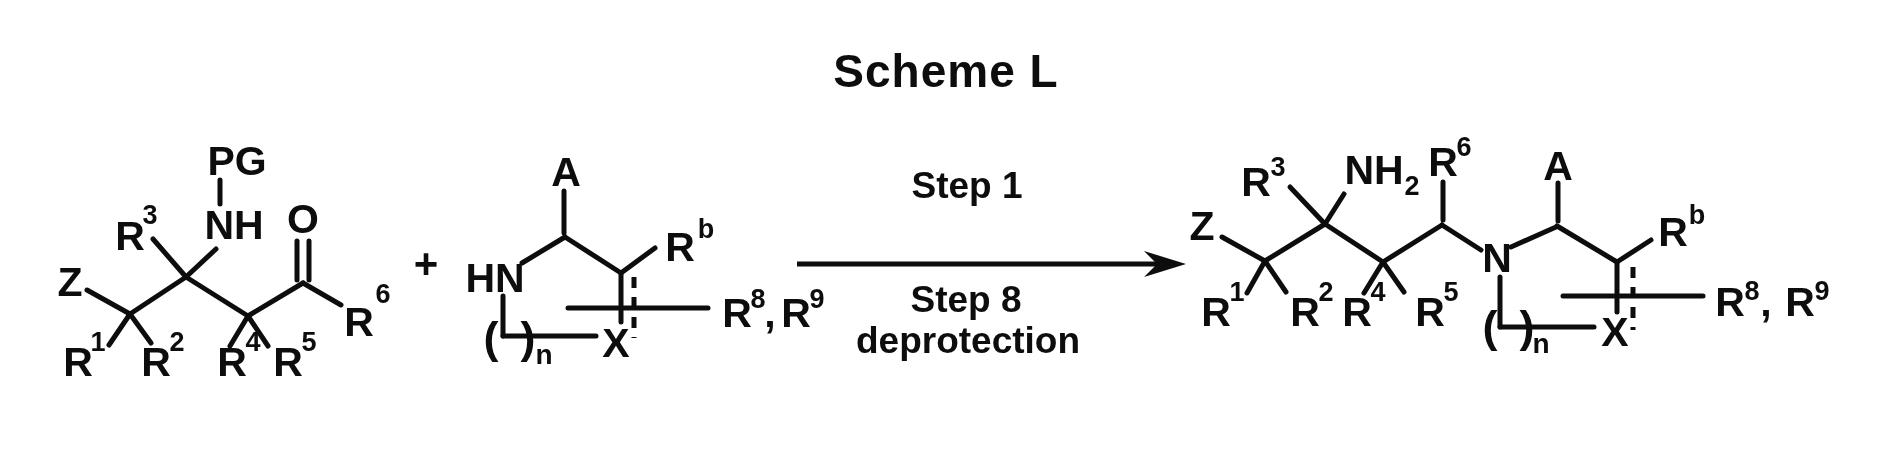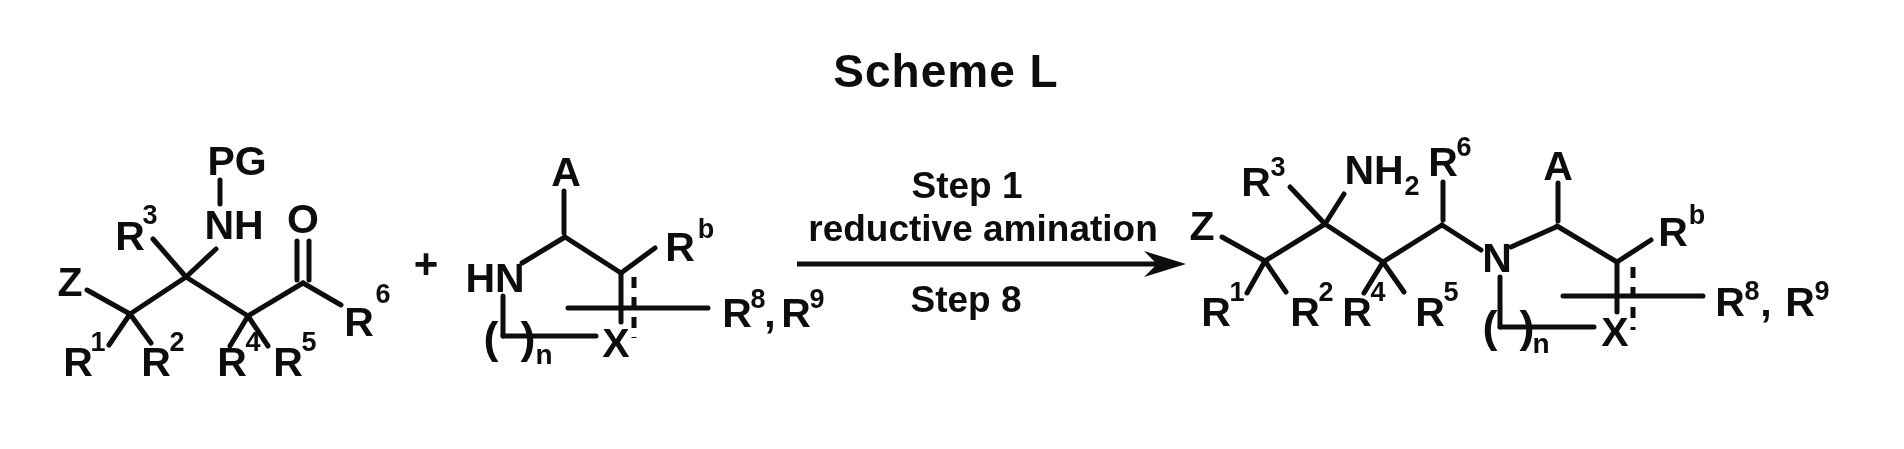--- a/index.html
+++ b/index.html
@@ -27,22 +27,22 @@
 </head>
 <body>
 
 <div class="canvas">
 
   <div class="abs title" style="left:946px;top:71px;">Scheme L</div>
 
   <div class="abs plus" style="left:426px;top:264px;">+</div>
 
   <div class="abs step" style="left:967px;top:186px;">Step 1</div>
-  <div class="abs step" style="left:983px;top:229px;">reductive amination</div>
   <div class="abs step" style="left:966px;top:300px;">Step 8</div>
+  <div class="abs step" style="left:968px;top:341px;">deprotection</div>
 
   <svg id="arrow-svg" class="layer">
     <line x1="797" y1="264" x2="1160" y2="264"></line>
     <polygon points="1186,264 1144,251 1157,264 1144,277"></polygon>
   </svg>
 
   <svg id="mol-svg" class="layer">
       <g>
         <line x1="87" y1="290" x2="130" y2="314"></line>
         <line x1="130" y1="314" x2="109" y2="345"></line>

